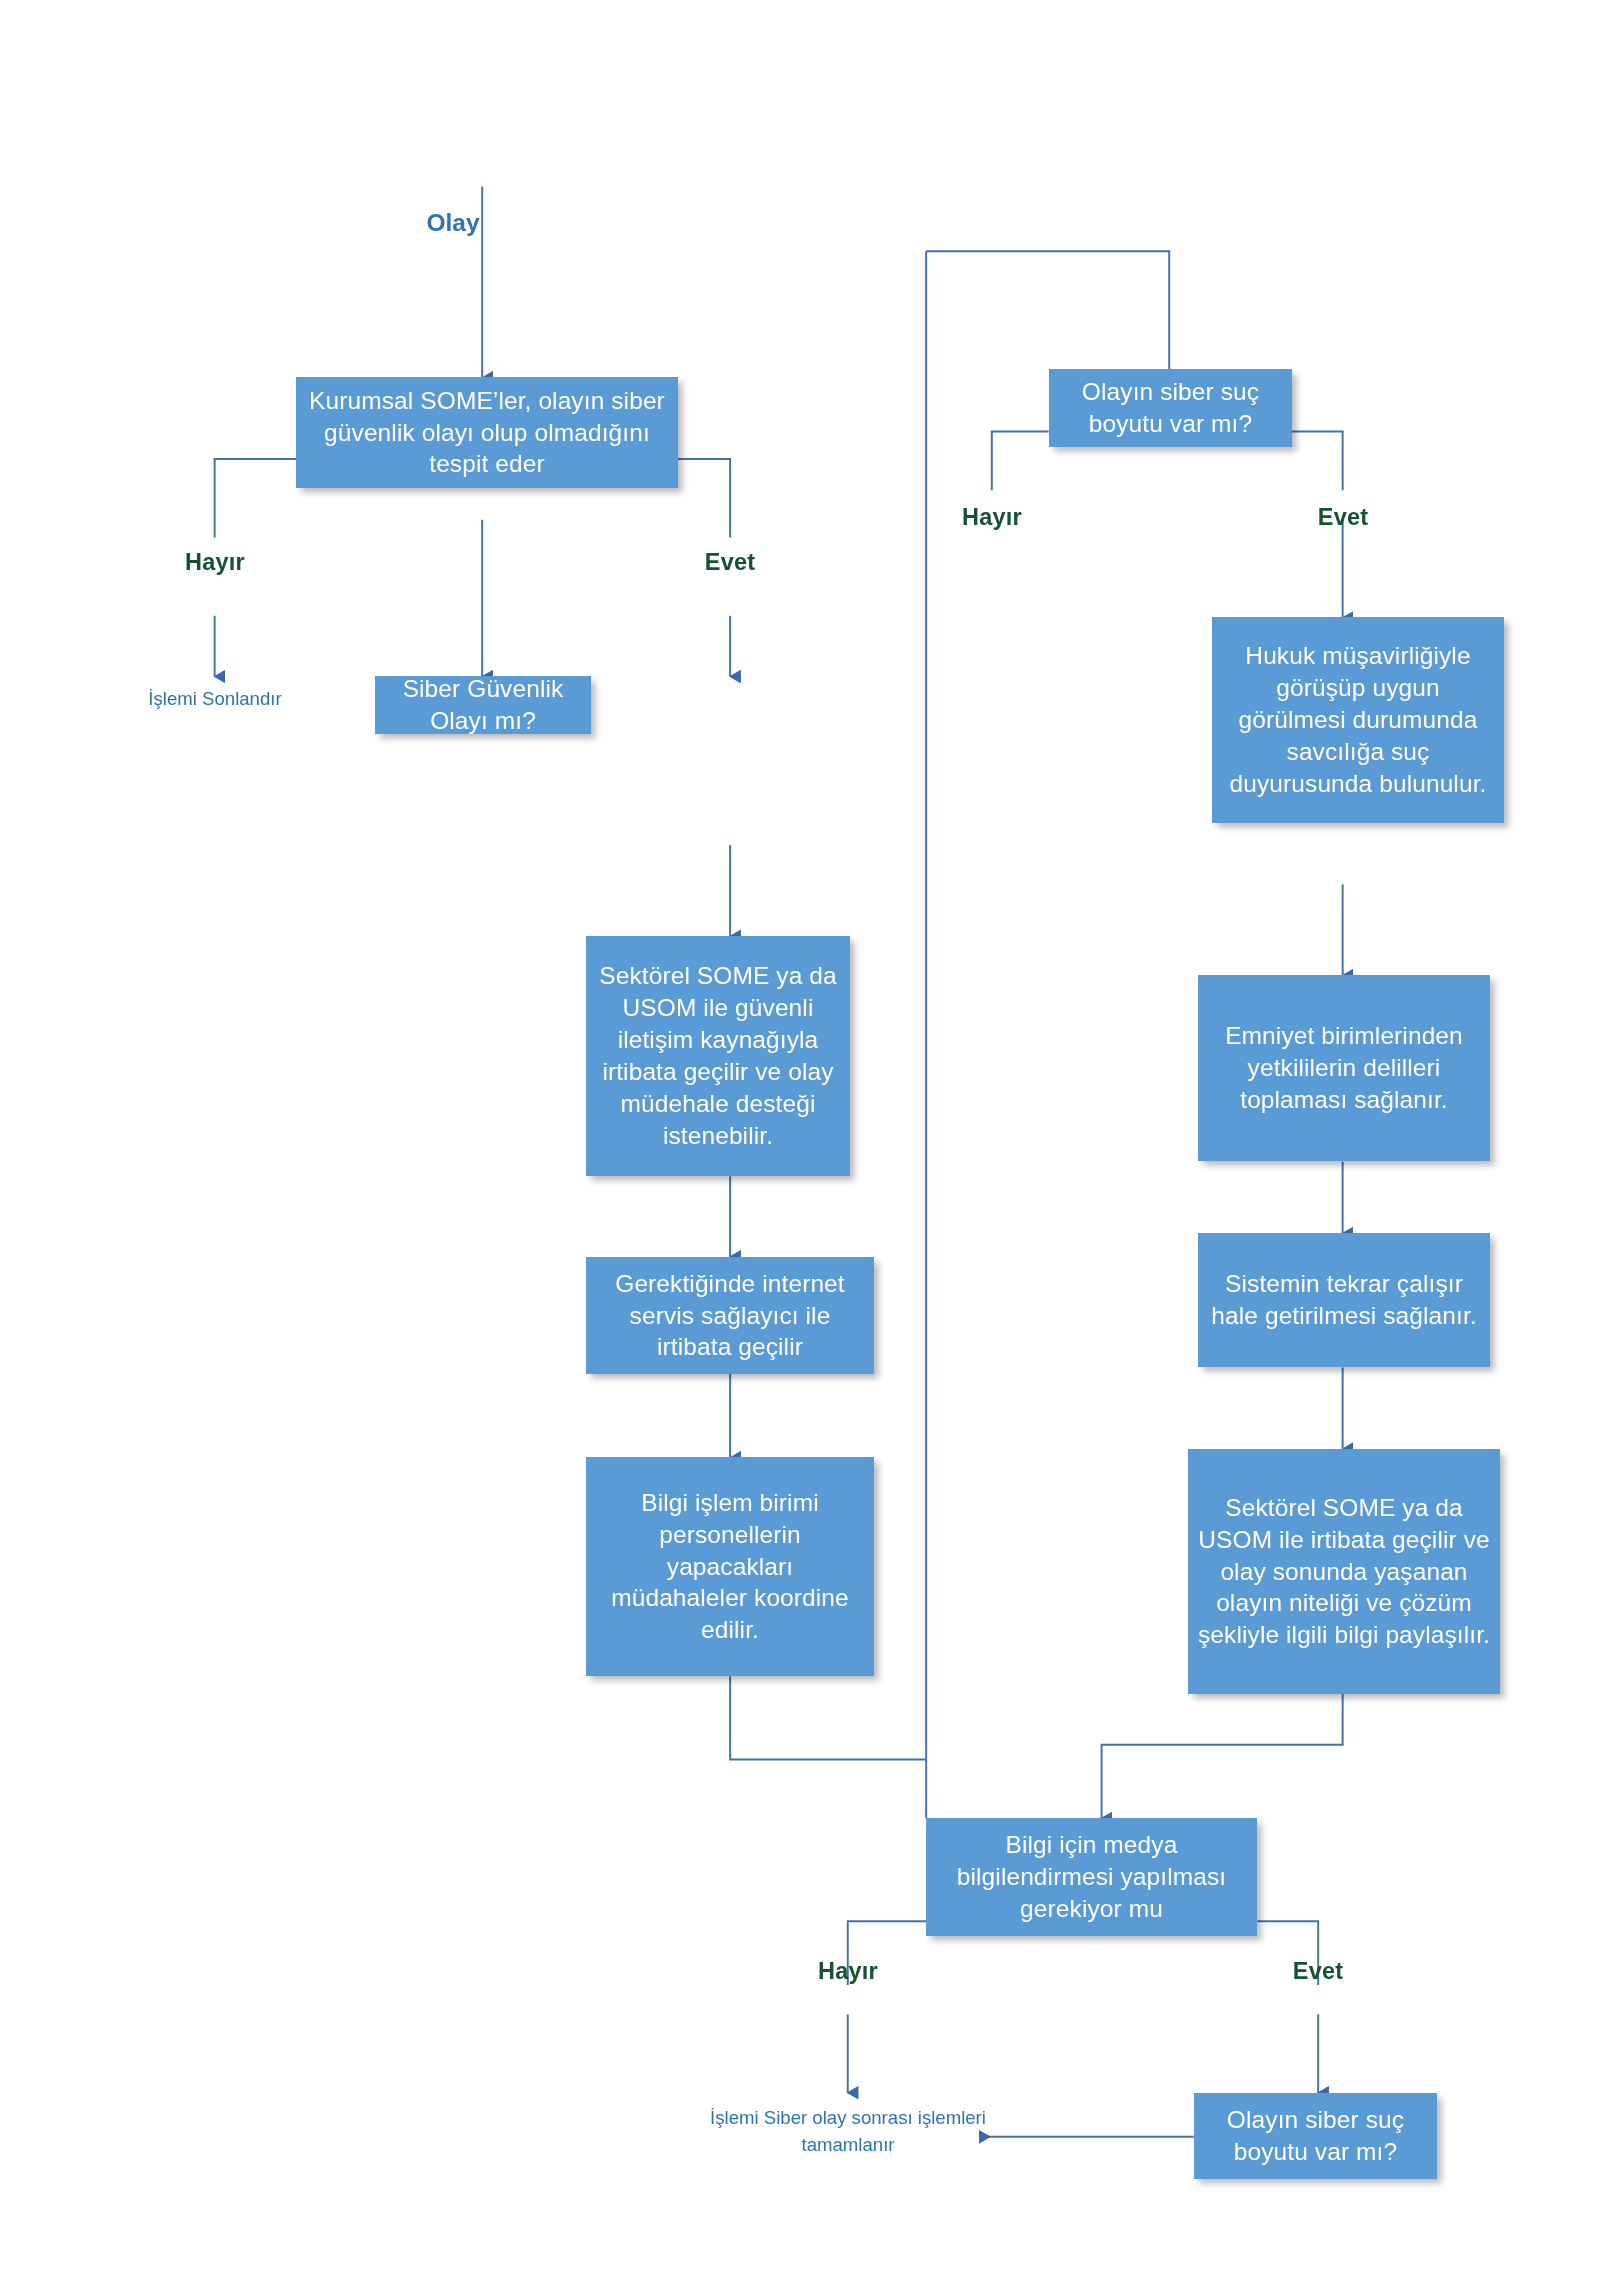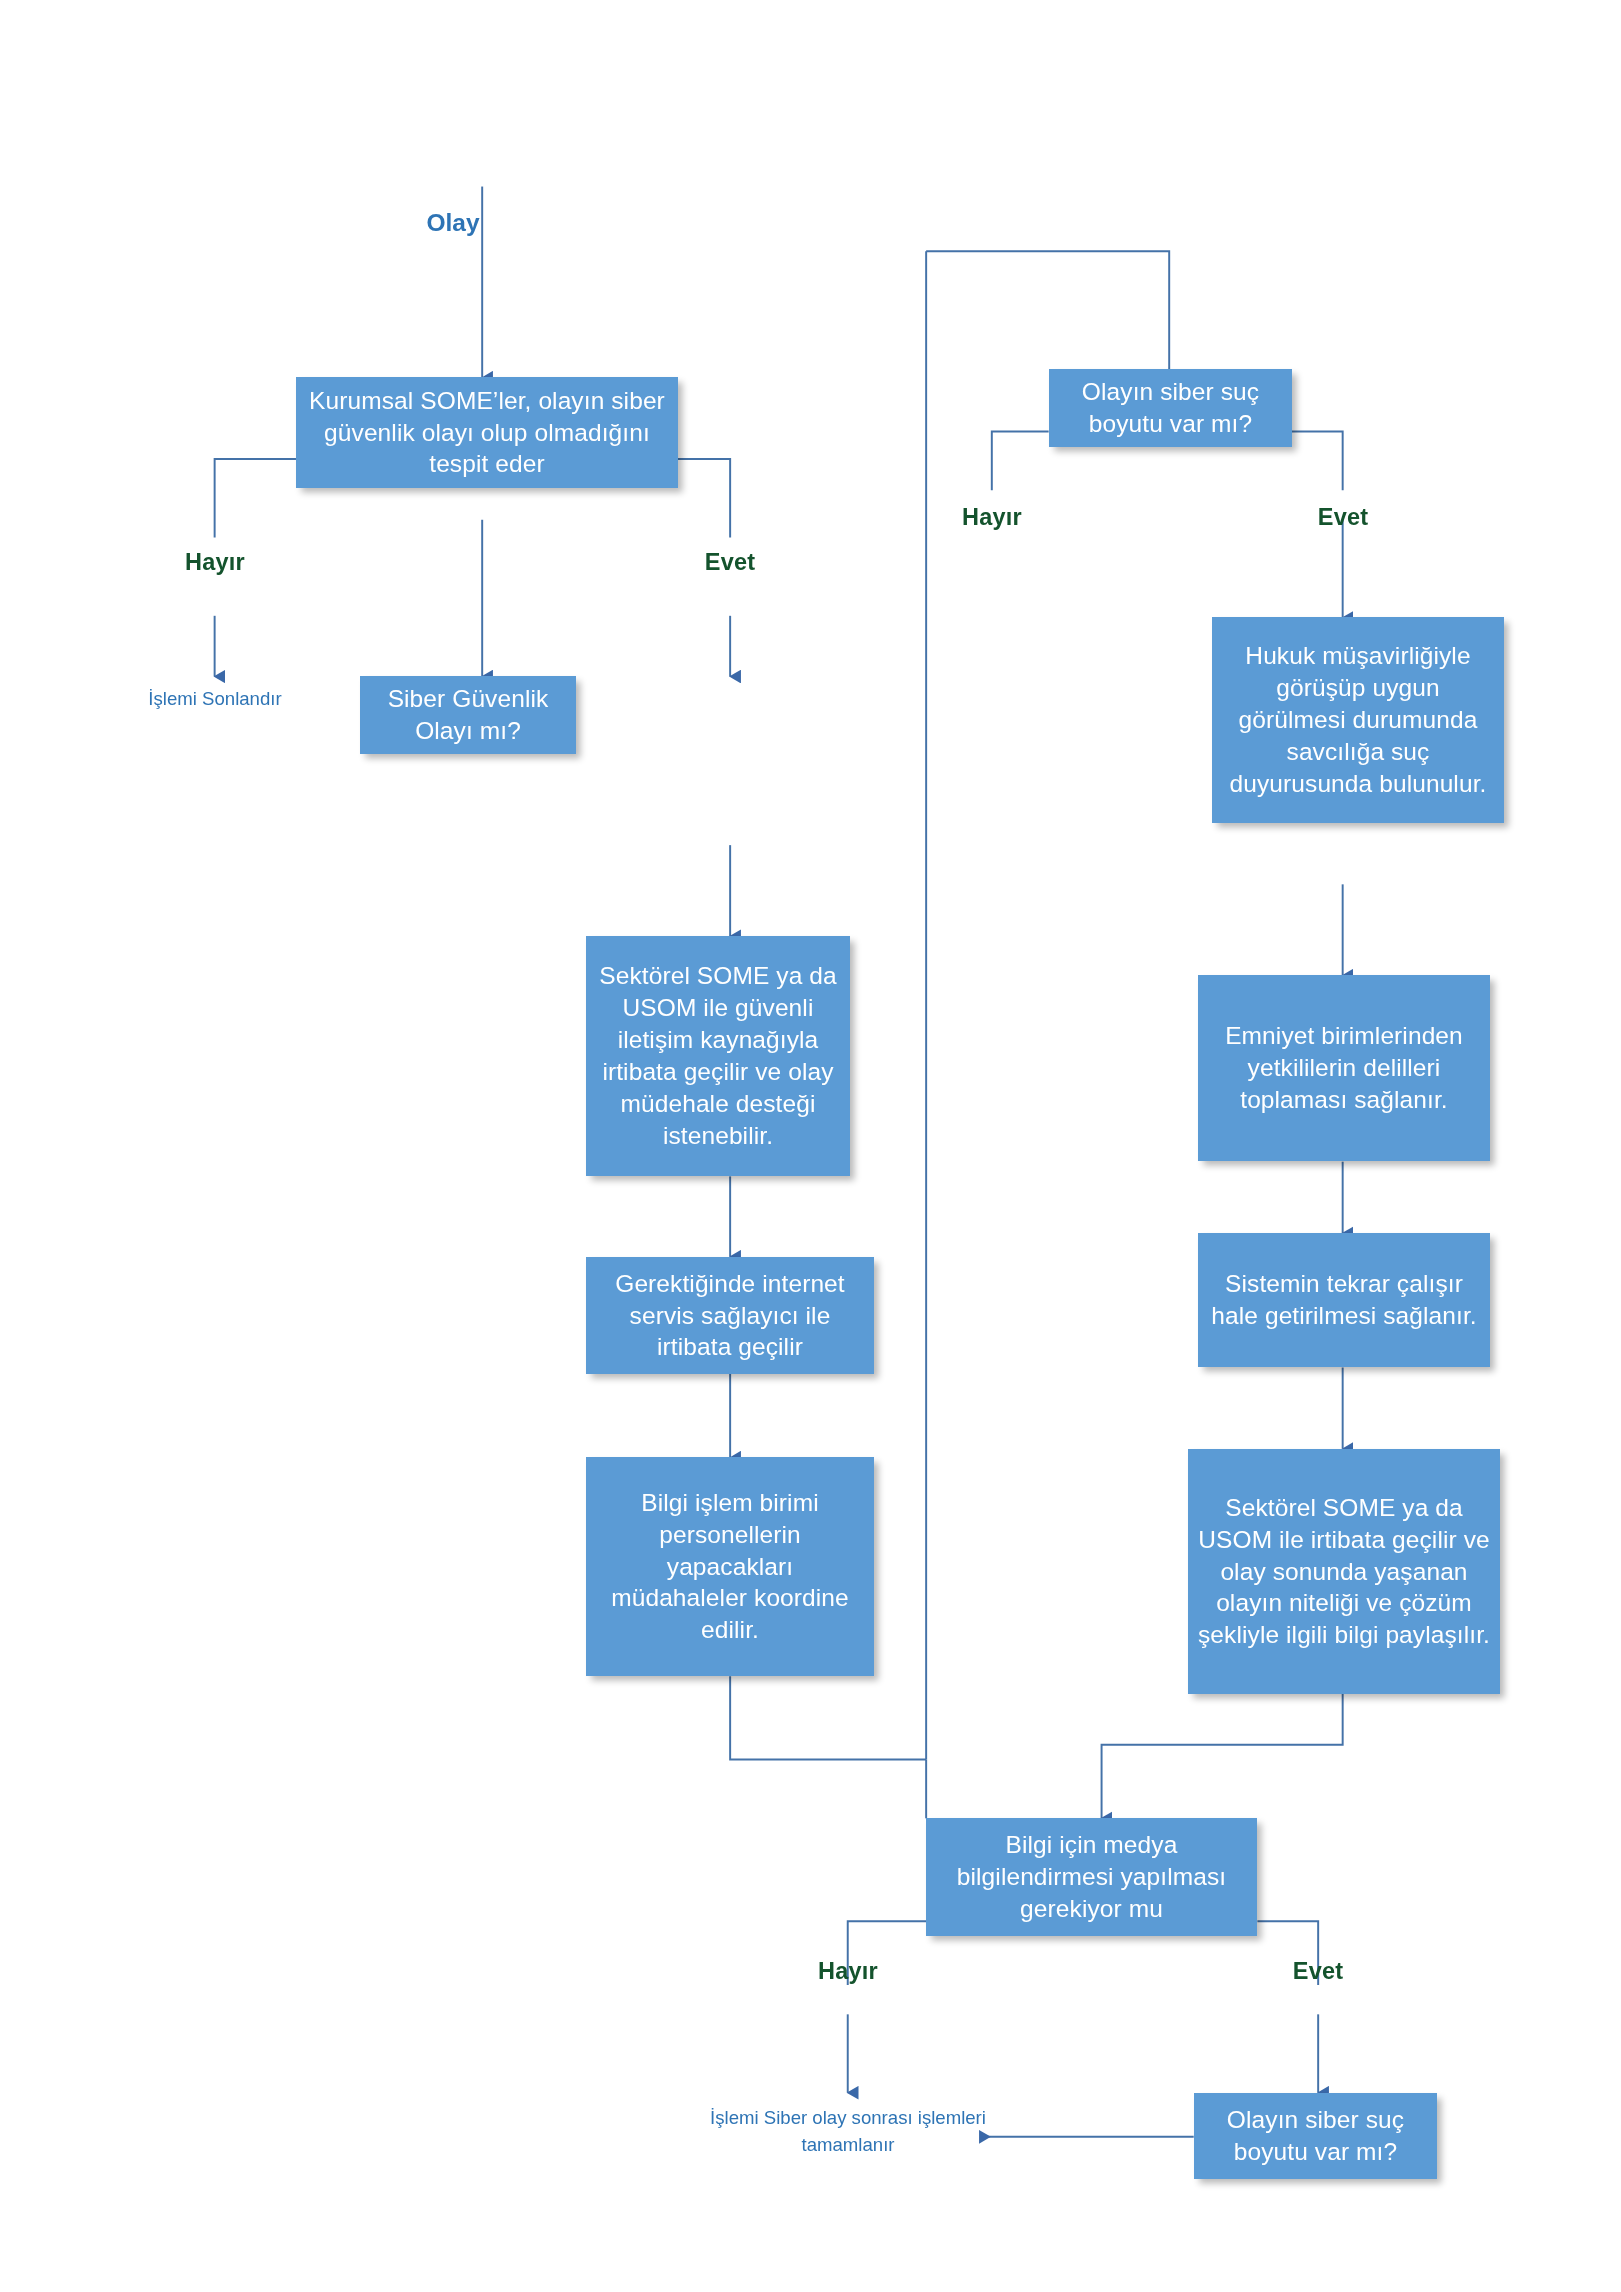--- a/index.html
+++ b/index.html
@@ -133,21 +133,21 @@
 
     </g>
   </svg>
 
   <div class="start-label" style="left:453px; top:223px; transform:translate(-50%,-50%);">Olay</div>
 
   <div class="node" style="left:296px; top:377px; width:382px; height:111px;">
     <span>Kurumsal SOME’ler, olayın siber güvenlik olayı olup olmadığını tespit eder</span>
   </div>
 
-  <div class="node" style="left:360px; top:676px; width:216px; height:78px;">
+  <div class="node" style="left:375px; top:676px; width:216px; height:58px;">
     <span>Siber Güvenlik Olayı mı?</span>
   </div>
 
 
   <div class="node" style="left:586px; top:936px; width:264px; height:240px;">
     <span>Sektörel SOME ya da USOM ile güvenli iletişim kaynağıyla irtibata geçilir ve olay müdehale desteği istenebilir.</span>
   </div>
 
   <div class="node" style="left:586px; top:1457px; width:288px; height:219px;">
     <span>Bilgi işlem birimi personellerin yapacakları müdahaleler koordine edilir.</span>

